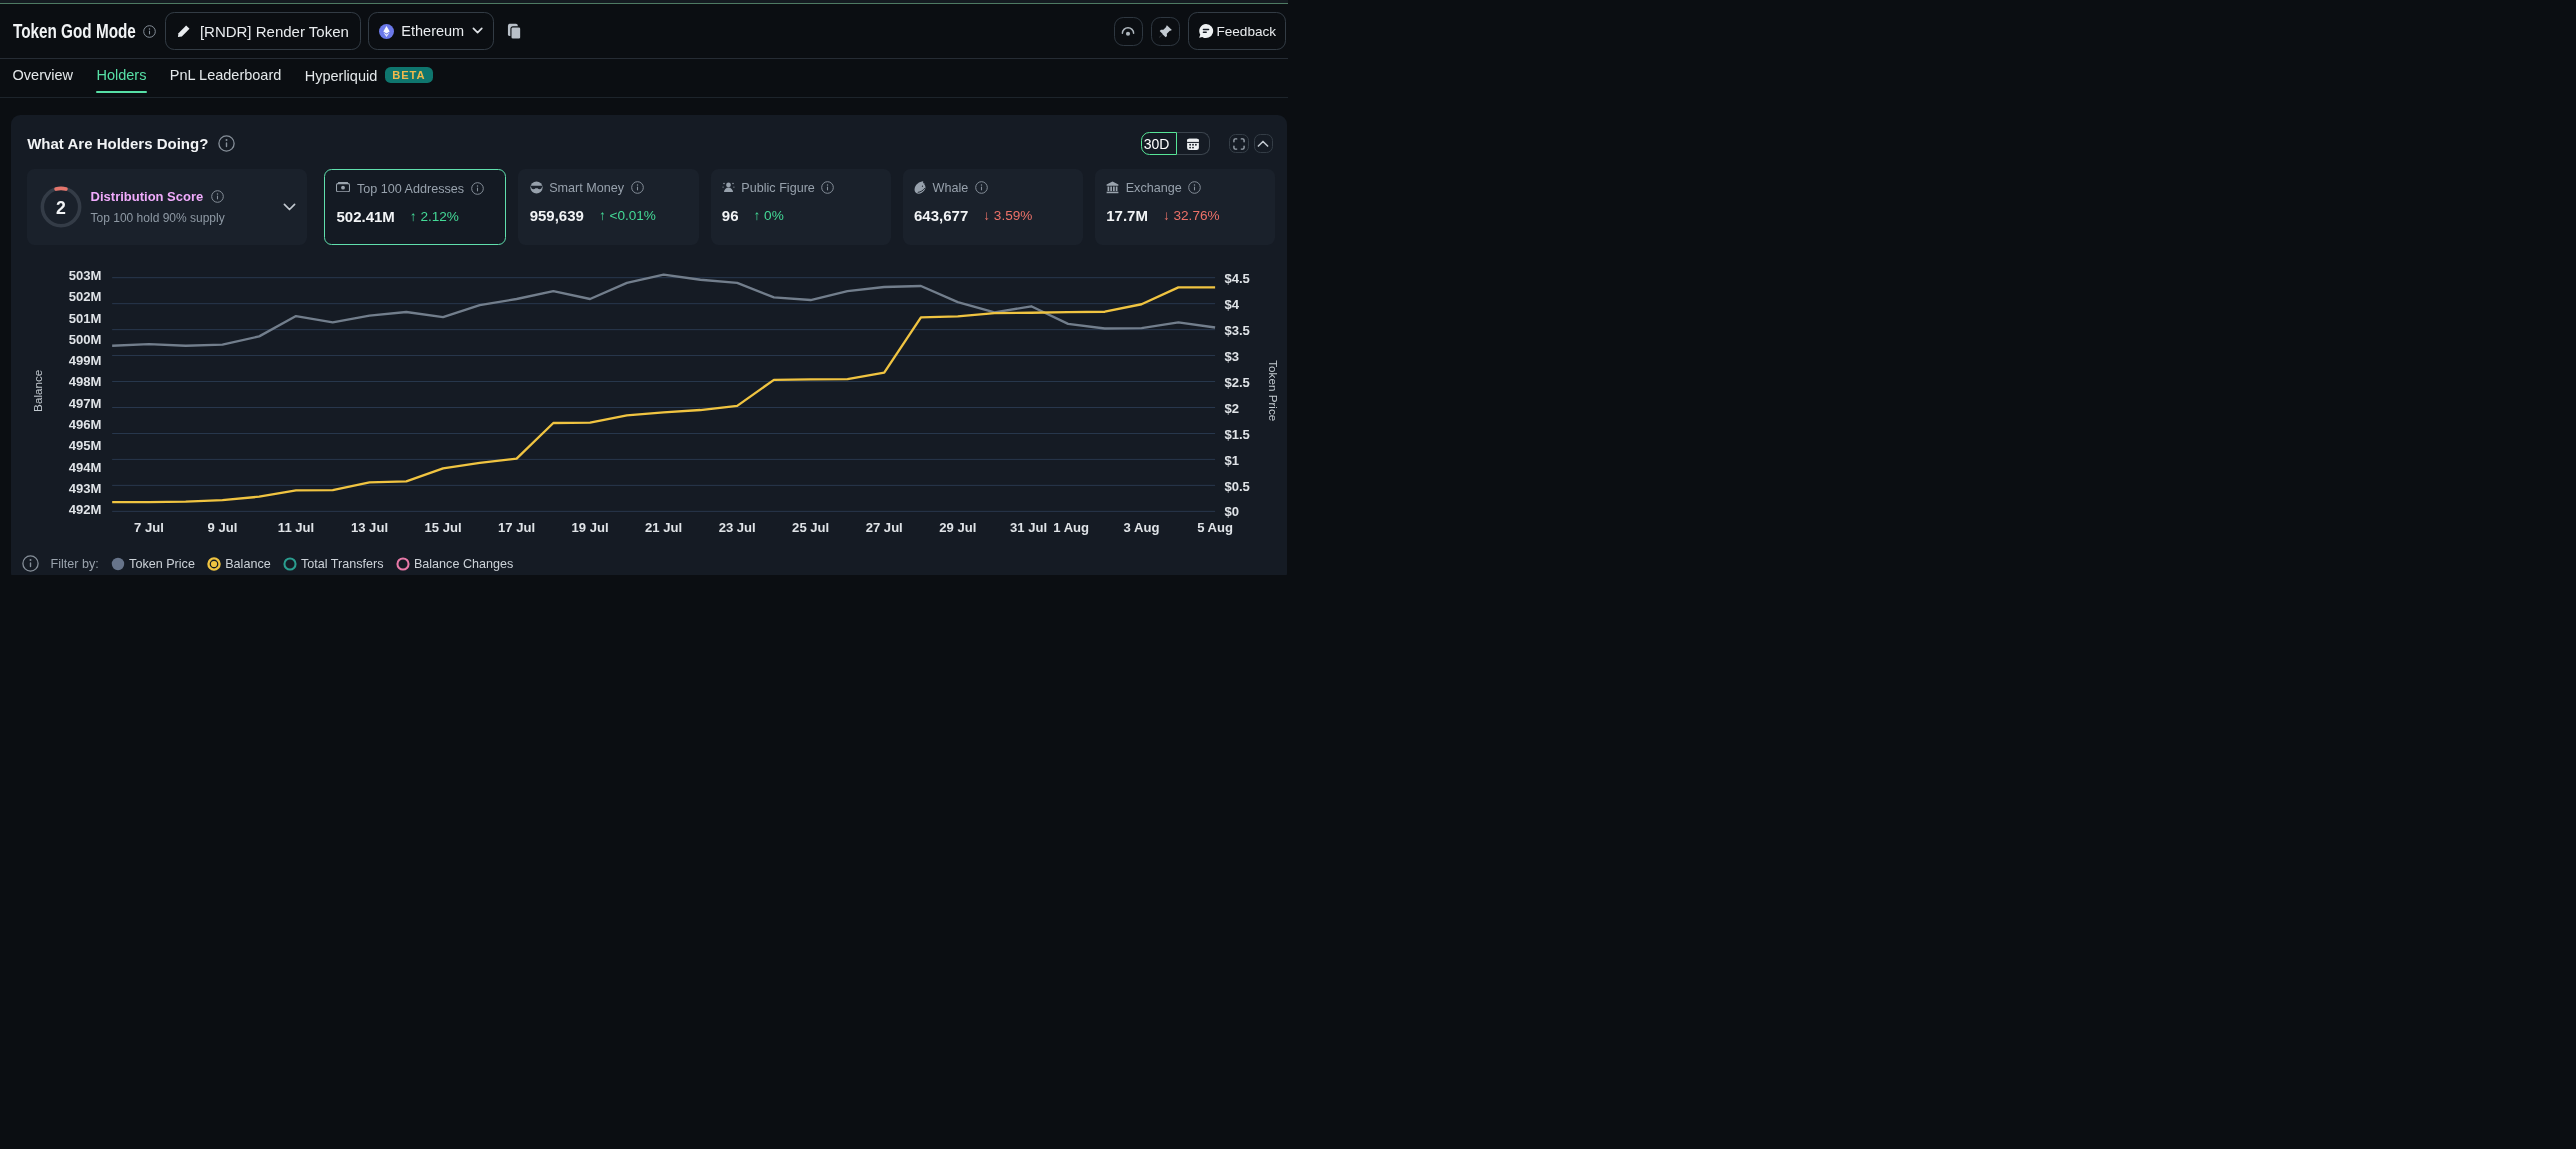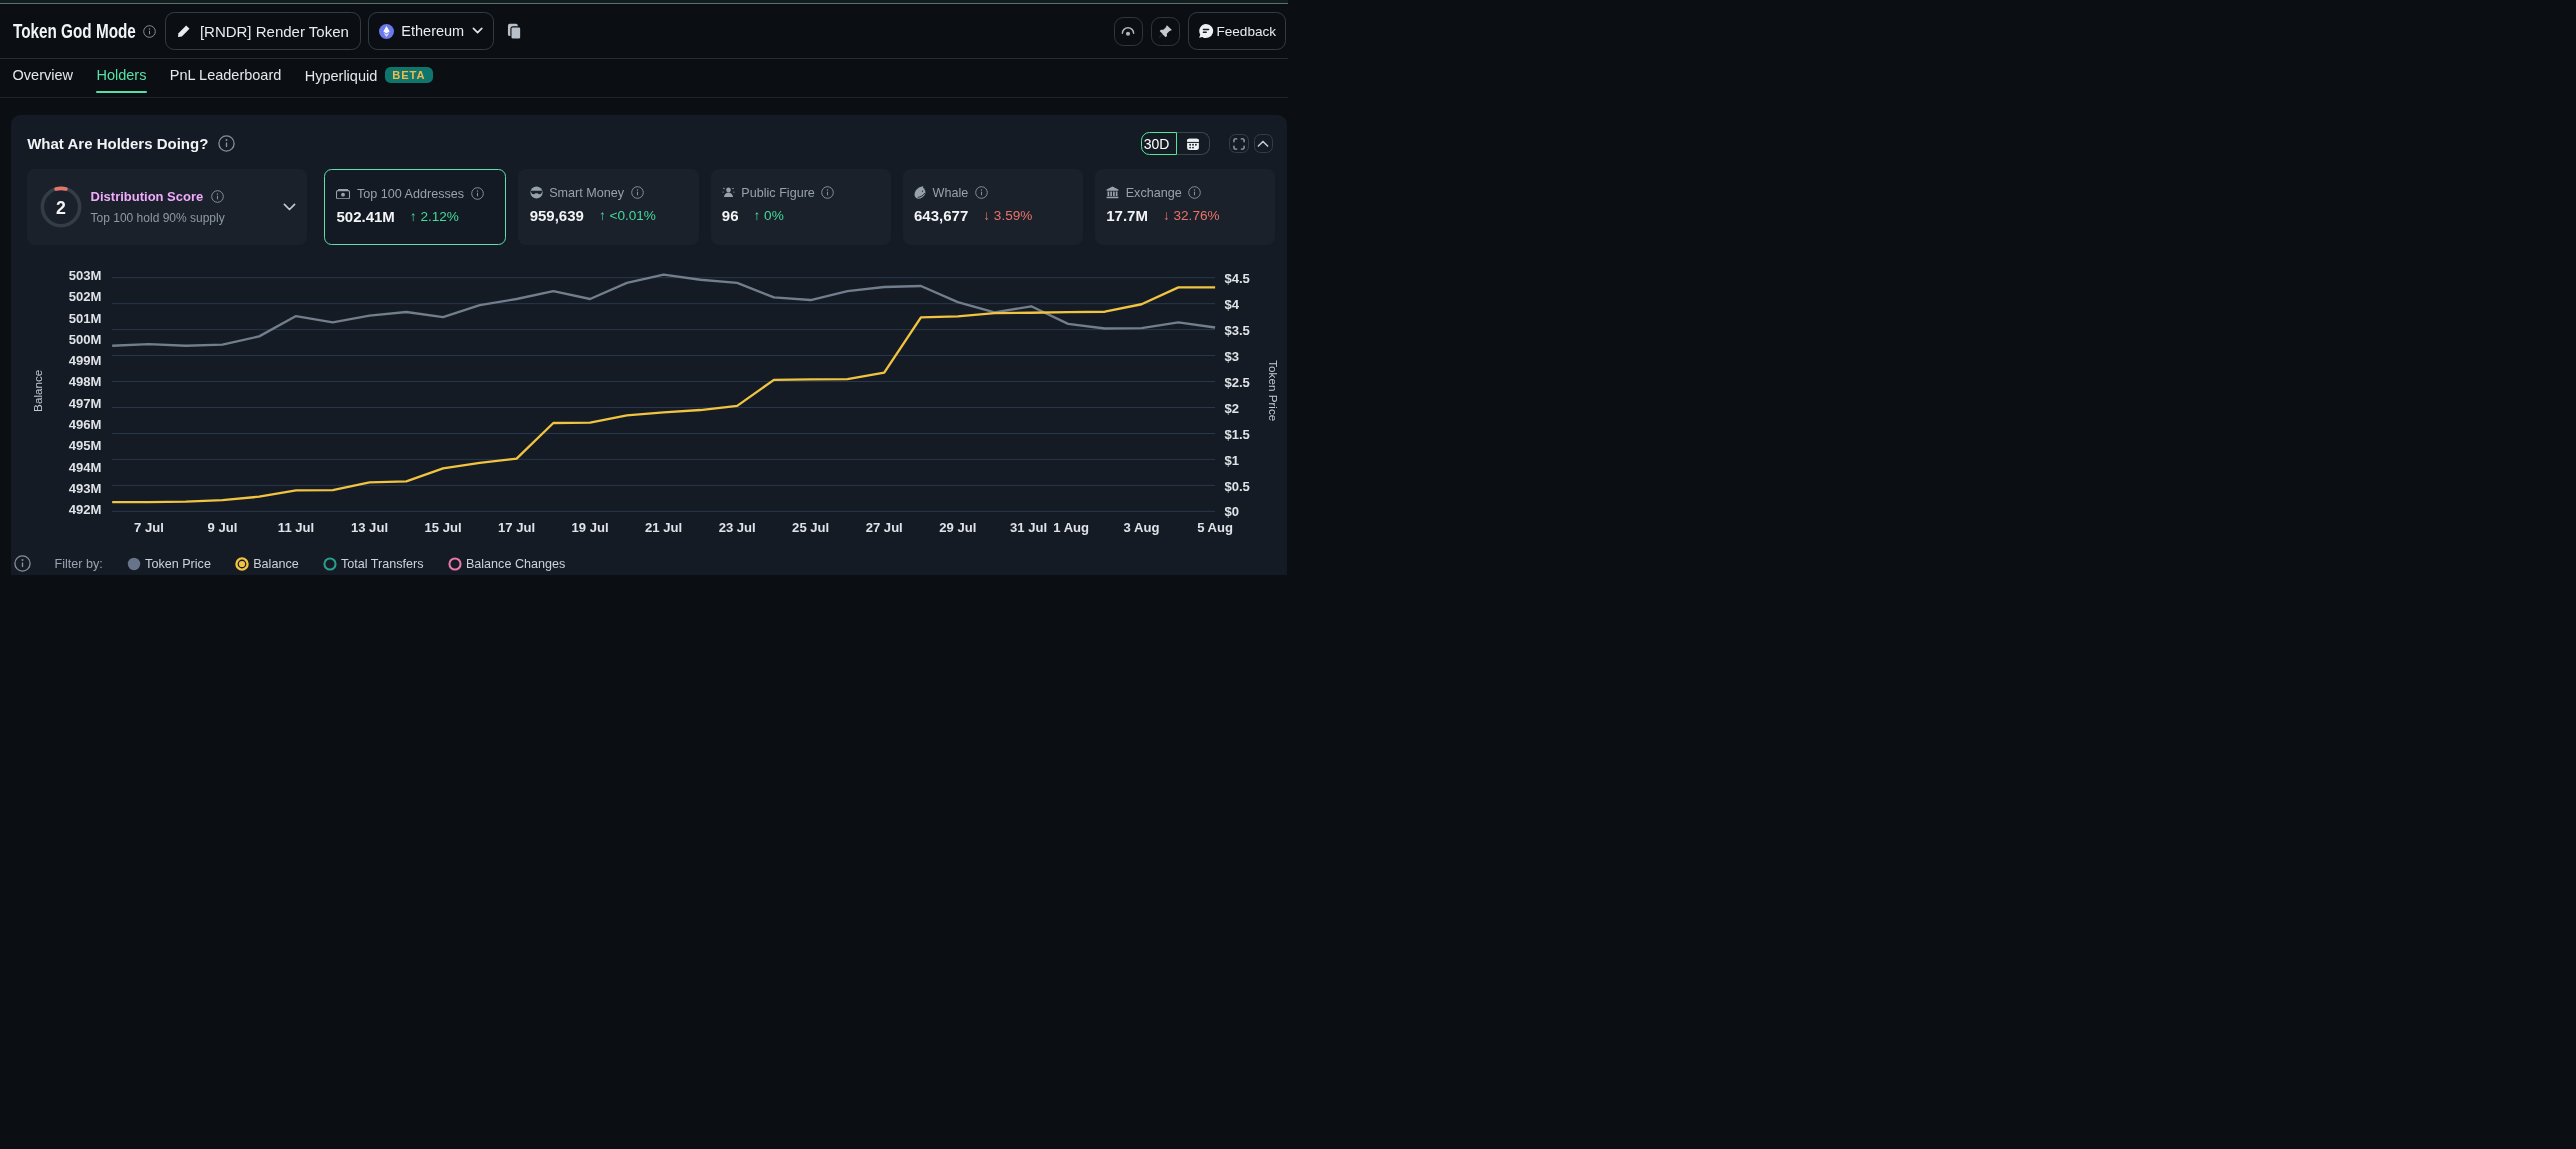--- a/index.html
+++ b/index.html
@@ -24,29 +24,29 @@
 .chead-right{margin-left:auto;display:flex;align-items:center;}
 .seg{display:flex;align-items:center;}
 .seg-left{height:23.4px;display:flex;align-items:center;gap:5.6px;padding:0 8.4px;border:1.4px solid #57e597;border-radius:8.4px 0 0 8.4px;font-size:14px;color:#fff;width:36px;box-sizing:border-box;justify-content:center;}
 .seg-right{height:23.4px;display:flex;align-items:center;justify-content:center;border:0.9px solid #3a434c;border-left:none;border-radius:0 8.4px 8.4px 0;width:33px;box-sizing:border-box;}
 .sqbtn{width:19.6px;height:19.6px;border:0.9px solid #343d46;border-radius:6.5px;display:flex;align-items:center;justify-content:center;}
 .statrow{display:flex;gap:12px;margin:13.6px 12px 0 16px;}
 .scard{background:#1a212b;border-radius:7.5px;height:76px;}
 .scard.first{width:280px;margin-right:5.1px;display:flex;align-items:center;padding:0 11.2px 0 13px;}
 .scard.sel{background:#141a23;border:1.4px solid #60dfad;border-radius:7.5px;}
 .scard.m{flex:1;padding:12px 7.5px 0 11.2px;overflow:hidden;}
-.m-title{display:flex;align-items:center;gap:6.5px;font-size:12.6px;color:#97a1ac;height:23.4px;white-space:nowrap;}
+.m-title{display:flex;align-items:flex-start;gap:6.5px;font-size:12.6px;color:#97a1ac;height:23.4px;white-space:nowrap;}
 .m-val{display:flex;align-items:center;gap:15px;margin-top:2.8px;font-size:15px;font-weight:bold;color:#f2f4f6;}
 .pct{font-size:13.6px;font-weight:normal;}
 .green{color:#44da97;}
 .red{color:#ec7168;}
 .ds-txts{margin-left:8.4px;flex:1;}
 .ds-t1{font-size:13px;font-weight:bold;color:#f0abfc;display:flex;align-items:center;gap:7.5px;}
 .ds-t2{font-size:12px;color:#8e99a4;margin-top:6.5px;}
-.legend{position:absolute;left:14px;top:555px;display:flex;align-items:center;gap:16px;font-size:12.6px;color:#ccd2d8;}
+.legend{position:absolute;left:22px;top:555px;display:flex;align-items:center;gap:4px;font-size:12.6px;color:#ccd2d8;}
 .leg-item{display:flex;align-items:center;gap:3.3px;margin-left:7px;}
 svg text{font-family:"Liberation Sans",sans-serif;}
 </style>
 </head>
 <body>
 <div class="topstrip"></div>
 <div class="topline"></div>
 <div class="header">
   <span class="h-title">Token God Mode</span>
   <svg class="info" style="margin-left:7.5px" width="13" height="13" viewBox="0 0 17 17">

